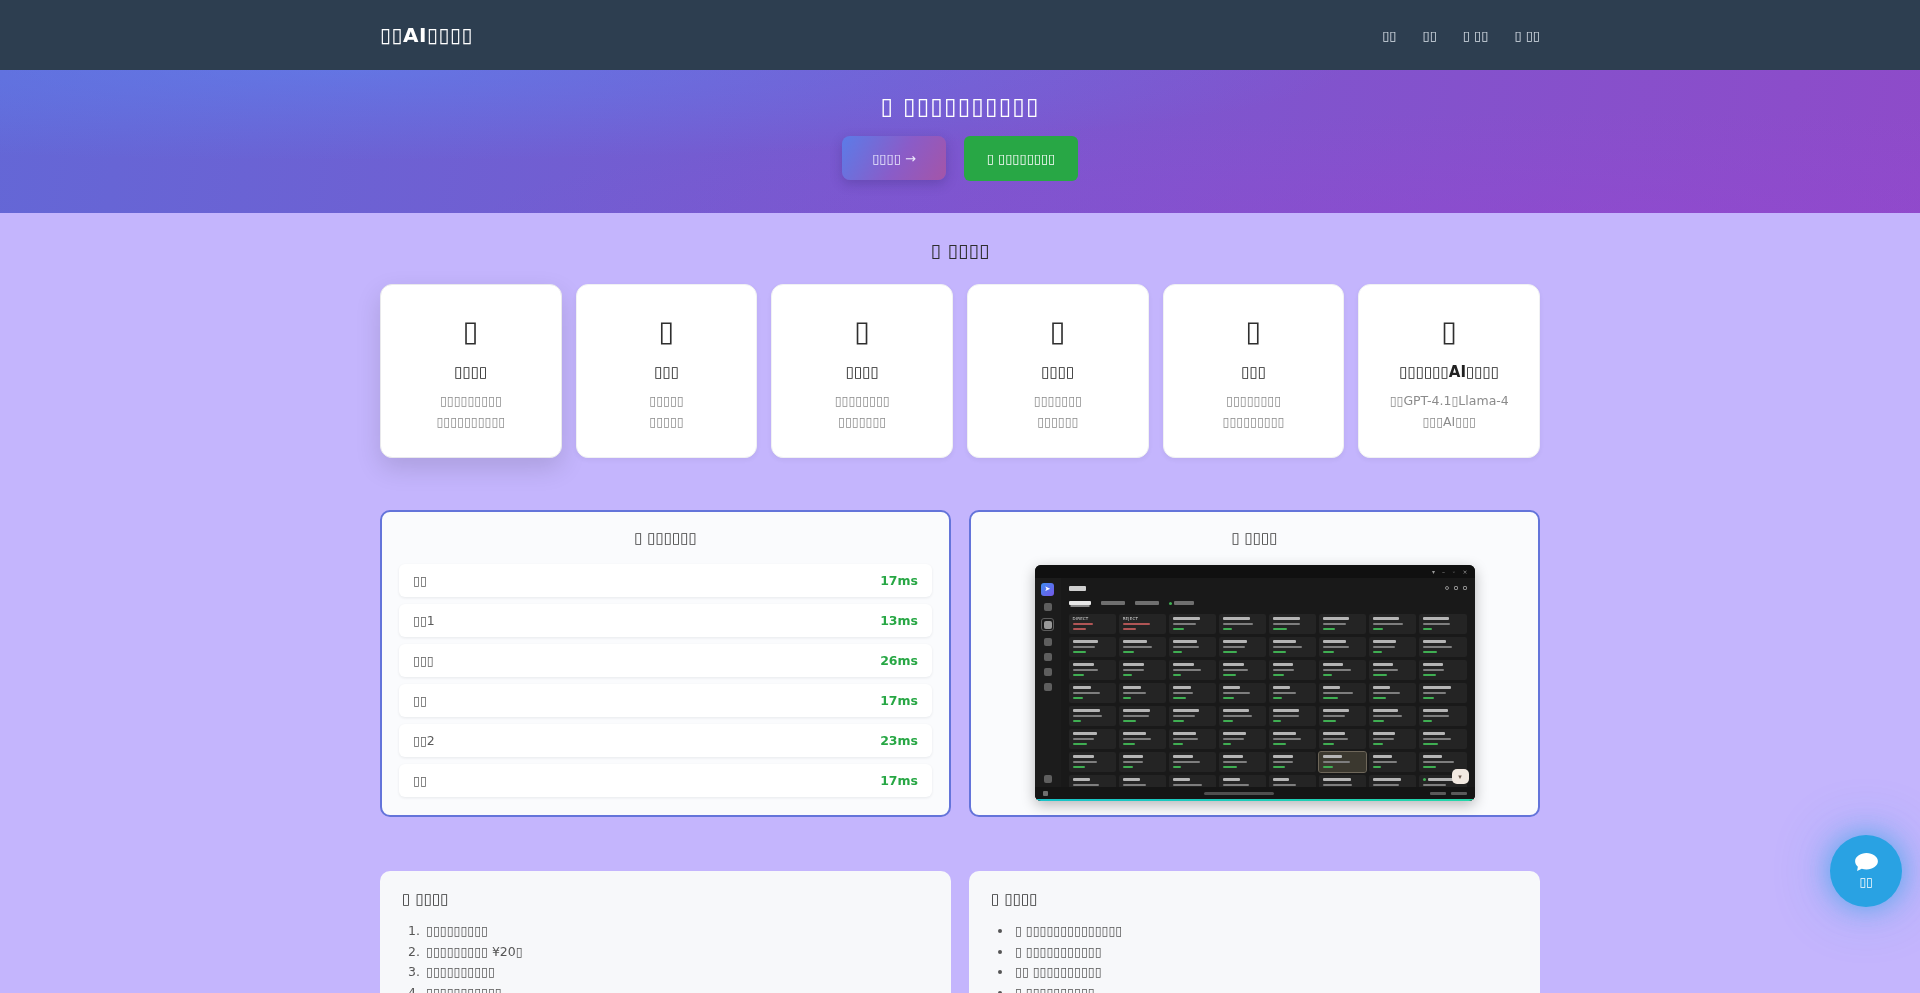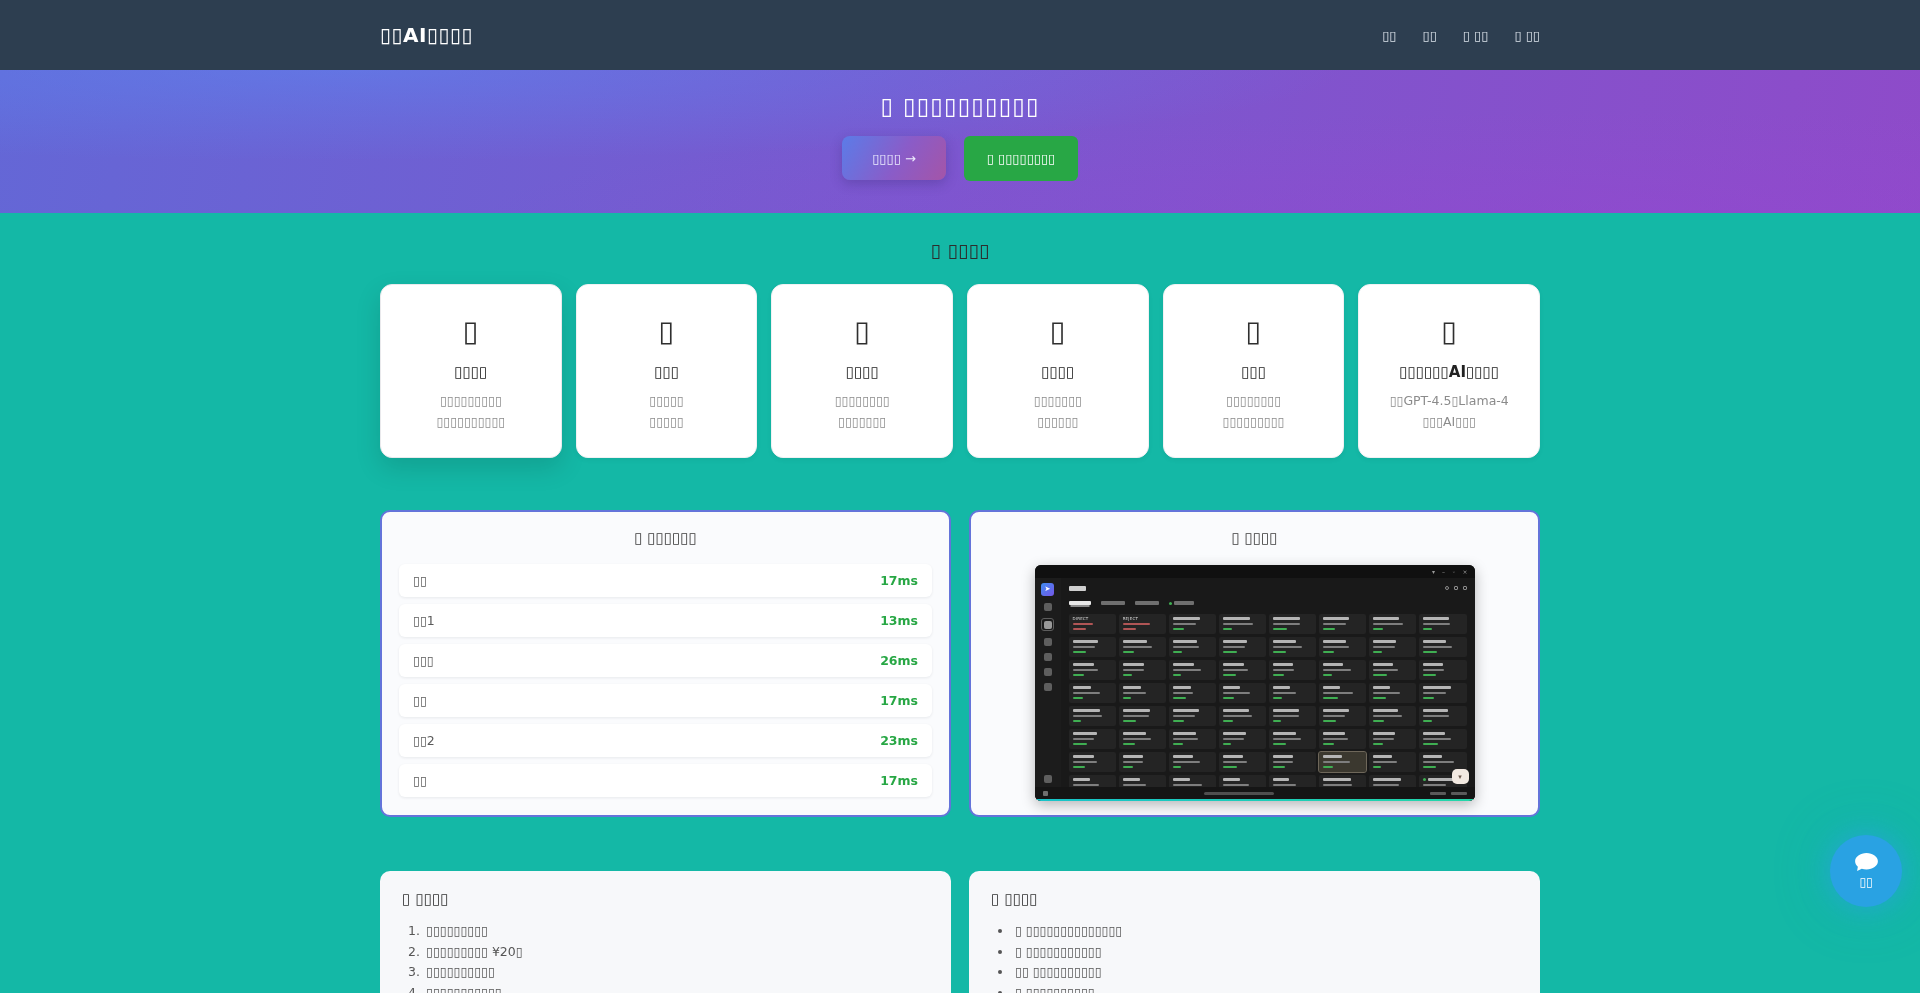--- a/index.html
+++ b/index.html
@@ -1,18 +1,18 @@
 <!DOCTYPE html>
 <html><head>
 <meta charset="utf-8">
 <style>
   * { margin:0; padding:0; box-sizing:border-box; }
   html,body { background:#fff; }
   body { font-family:"DejaVu Sans","Liberation Sans",sans-serif; }
-  .page { position:relative; width:1920px; height:993px; overflow:hidden; background:#14b8a6; }
+  .page { position:relative; width:1920px; height:993px; overflow:hidden; background:#c4b5fd; }
 
   
   .navbar { height:70px; background:#2d3e50; display:flex; align-items:center; justify-content:space-between; padding:0 380px; }
   .brand { color:#fff; font-size:20px; font-weight:bold; letter-spacing:.5px; }
   .nav-links { display:flex; gap:26px; align-items:center; }
   .nav-links a { color:#dbe2ea; font-size:13px; text-decoration:none; white-space:nowrap; }
 
   
   .hero { height:143px; text-align:center; color:#fff;
     background: radial-gradient(ellipse at 18% 0%, rgba(90,140,245,.45), rgba(90,140,245,0) 45%),
@@ -167,21 +167,21 @@
       <div class="card-title">▯▯▯</div>
       <div class="card-desc">
         <div>▯▯▯▯▯▯▯▯</div>
         <div>▯▯▯▯▯▯▯▯▯</div>
       </div>
     </div>
     <div class="card">
       <div class="card-icon">▯</div>
       <div class="card-title">▯▯▯▯▯▯AI▯▯▯▯</div>
       <div class="card-desc">
-        <div>▯▯GPT-4.5▯Llama-4</div>
+        <div>▯▯GPT-4.1▯Llama-4</div>
         <div>▯▯▯AI▯▯▯</div>
       </div>
     </div>
   </div>
 
   <div class="panels">
     <div class="panel">
       <div class="panel-title">▯ ▯▯▯▯▯▯</div>
       <div class="lat-list">
         <div class="lat-row">

